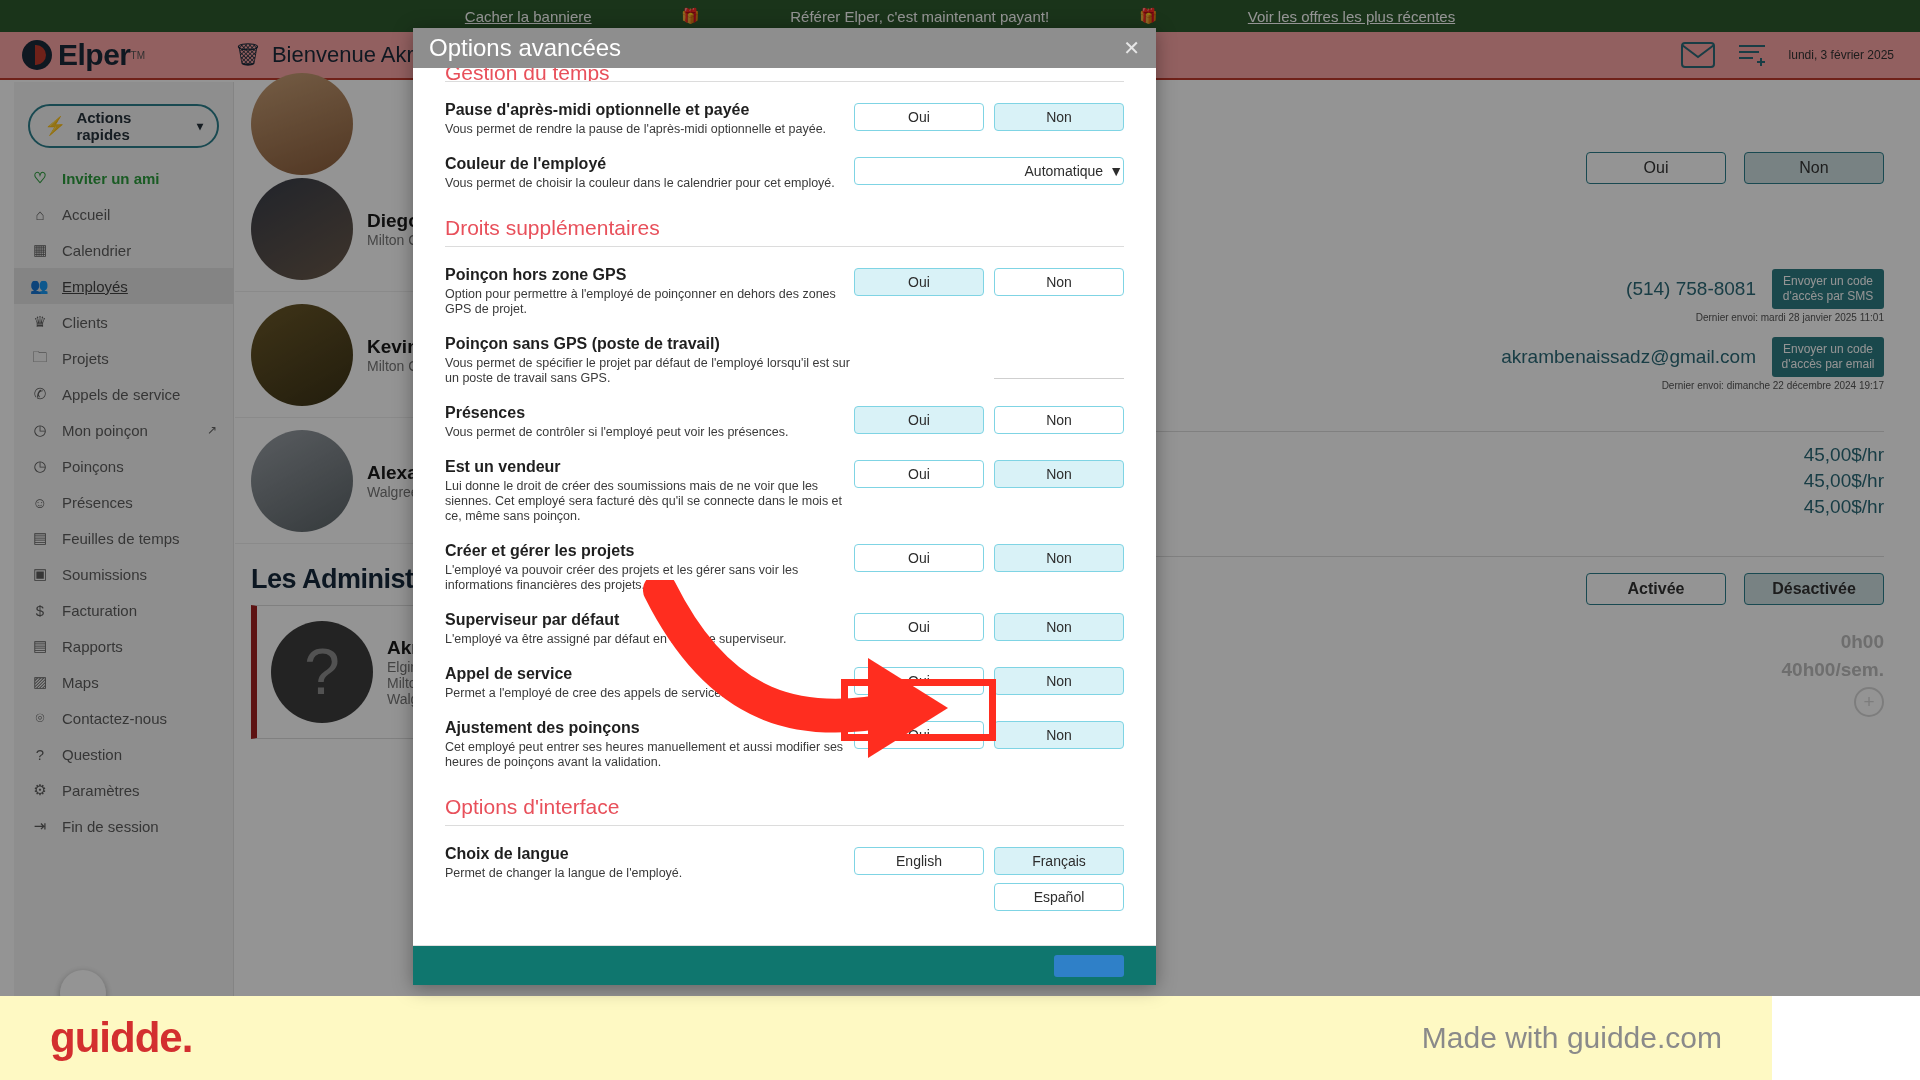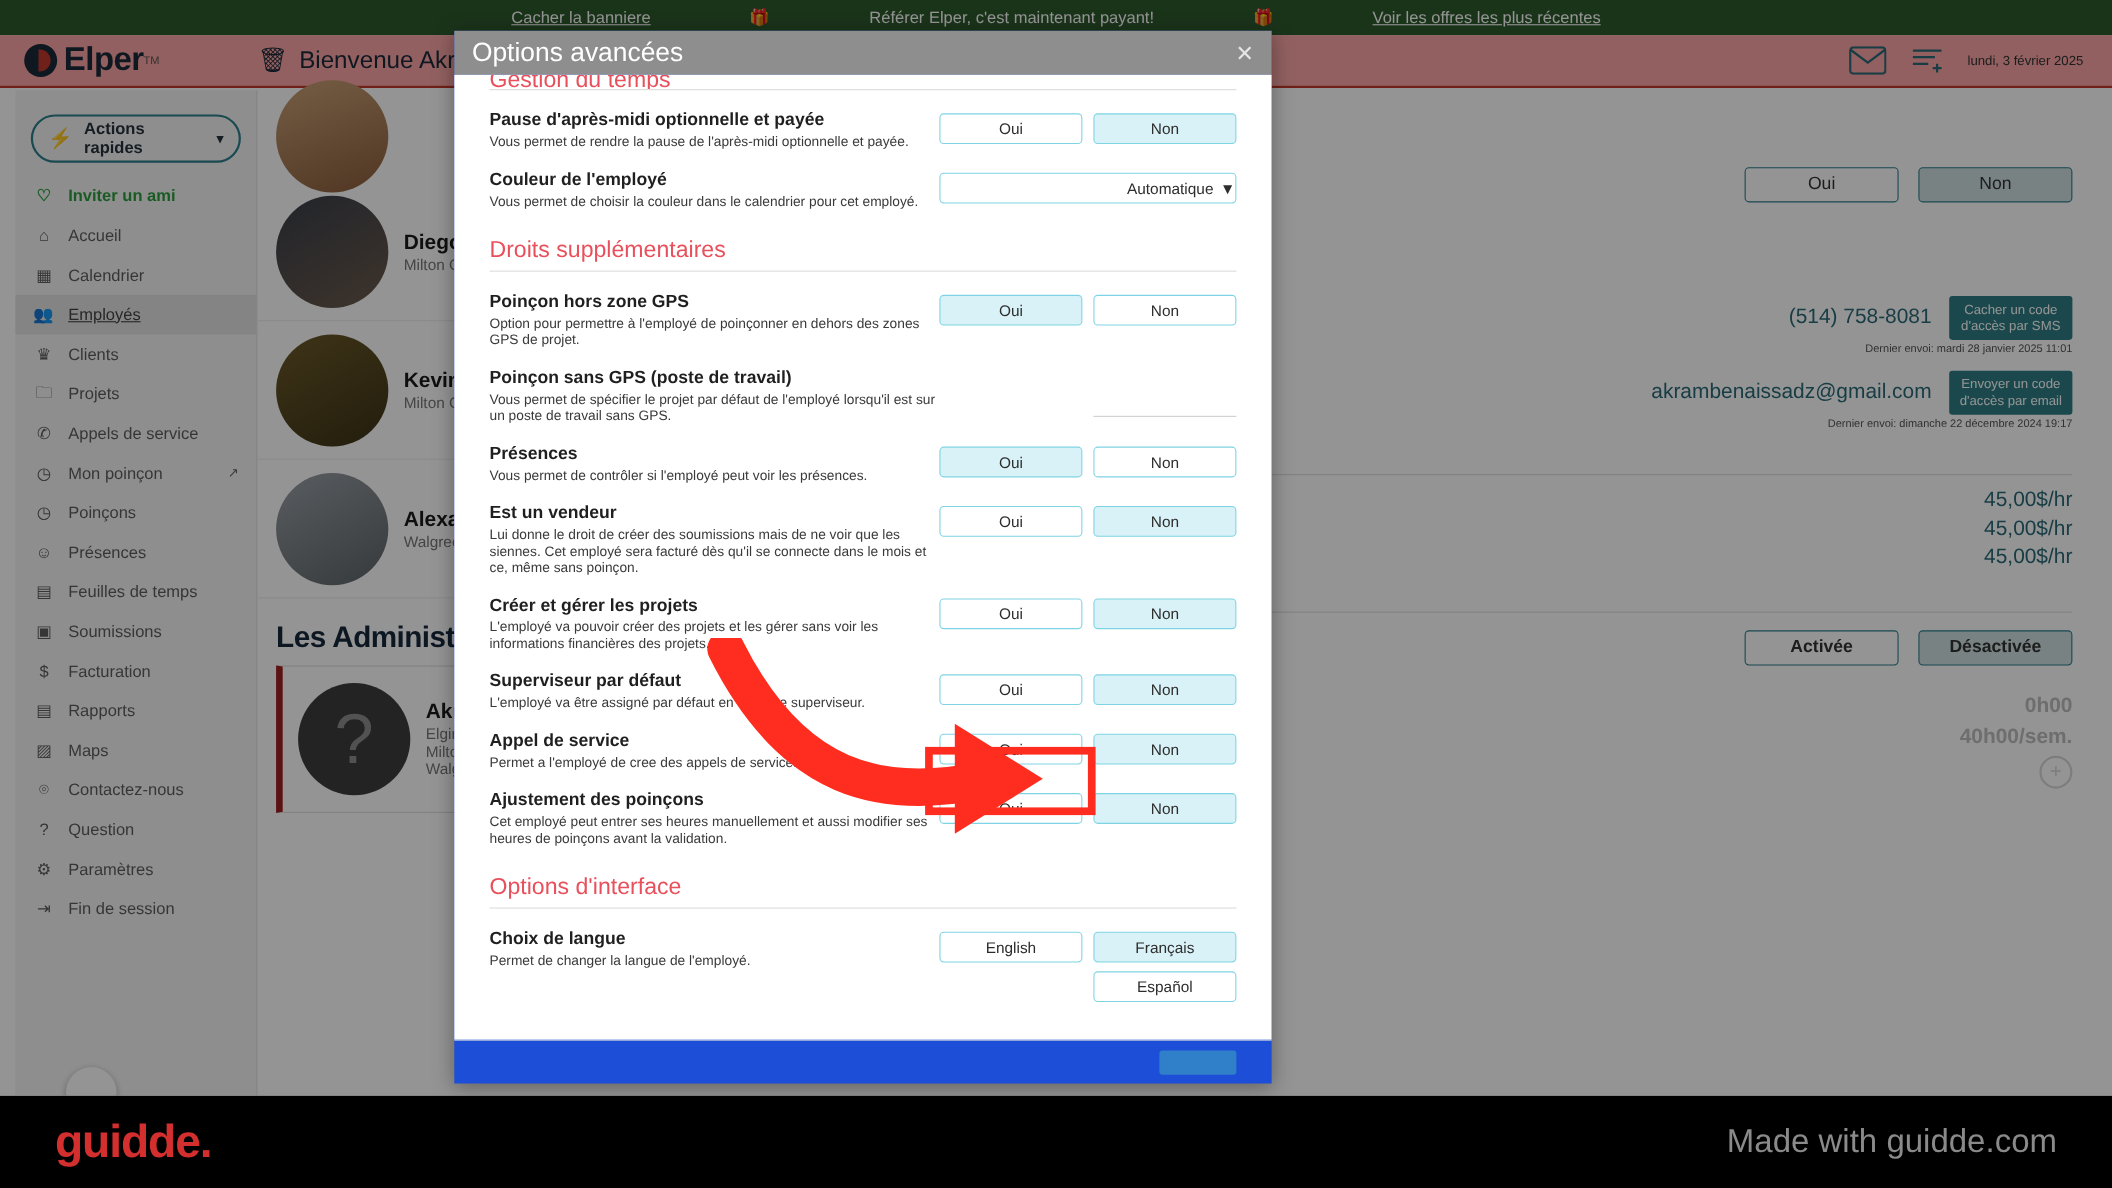--- a/index.html
+++ b/index.html
@@ -128,21 +128,21 @@
   .rate { font-size: 19px; color: #2b6a78; text-align: right; margin-bottom: 4px; }
   .hours { font-size: 19px; color: #bdbdbd; text-align: right; margin-bottom: 6px; font-weight: bold; }
   .plus-circle { width: 30px; height: 30px; border-radius: 50%;
                  border: 2px solid #d8d8d8; color: #d8d8d8; font-size: 19px;
                  display: flex; align-items: center; justify-content: center;
                  margin-left: auto; }
 
   
   .modal {
     position: absolute; left: 413px; top: 28px; width: 743px; height: 957px;
-    background: #1d4ed8; z-index: 60; box-shadow: 0 3px 18px rgba(0,0,0,.35);
+    background: #0f766e; z-index: 60; box-shadow: 0 3px 18px rgba(0,0,0,.35);
     display: flex; flex-direction: column;
   }
   .modal-head {
     height: 40px; background: #8e8e8e; color: #fff;
     display: flex; align-items: center; padding: 0 16px; flex: 0 0 40px;
   }
   .modal-title { font-size: 24px; font-weight: 400; }
   .modal-x { margin-left: auto; font-size: 20px; color: #e6e6e6; }
   .modal-body {
     flex: 1; overflow: hidden; padding: 0 32px; position: relative; background: #fff;
@@ -175,22 +175,22 @@
   
   .hl-box {
     position: absolute; left: 841px; top: 679px; width: 155px; height: 62px;
     border: 7px solid #ff2d1f; z-index: 75; pointer-events: none;
   }
   .arrow { position: absolute; left: 600px; top: 580px; z-index: 74;
            pointer-events: none; }
 
   
   .footer {
-    position: absolute; left: 0; bottom: 0; width: 1920px; height: 84px;
-    background: #000000; display: flex; align-items: center;
+    position: absolute; left: 0; bottom: 0; width: 1772px; height: 84px;
+    background: #fef9c3; display: flex; align-items: center;
     justify-content: space-between; padding: 0 50px;
   }
   .guidde { font-size: 42px; font-weight: 800; color: #d32f2f; letter-spacing: -1px; }
   .madewith { font-size: 30px; color: #8a8a8a; }
 </style>
 </head>
 <body>
 
 <div id="page">
 
@@ -361,21 +361,21 @@
     <div class="detail">
       <div class="d-row" style="margin-top:48px;">
         <div class="opt-btn">Oui</div>
         <div class="opt-btn sel">Non</div>
       </div>
       <div class="d-text" style="text-align:left;margin-left:0;">mployé sera facturé dès</div>
 
       <div class="contact">
         <div class="contact-line">
           <span class="contact-val">(514) 758-8081</span>
-          <span class="send-btn">Cacher un code d'accès par SMS</span>
+          <span class="send-btn">Envoyer un code d'accès par SMS</span>
         </div>
         <div class="last-sent">Dernier envoi: mardi 28 janvier 2025 11:01</div>
         <div class="contact-line">
           <span class="contact-val">akrambenaissadz@gmail.com</span>
           <span class="send-btn">Envoyer un code d'accès par email</span>
         </div>
         <div class="last-sent">Dernier envoi: dimanche 22 décembre 2024 19:17</div>
       </div>
 
       <div class="hr" style="margin-top:40px;"></div>

